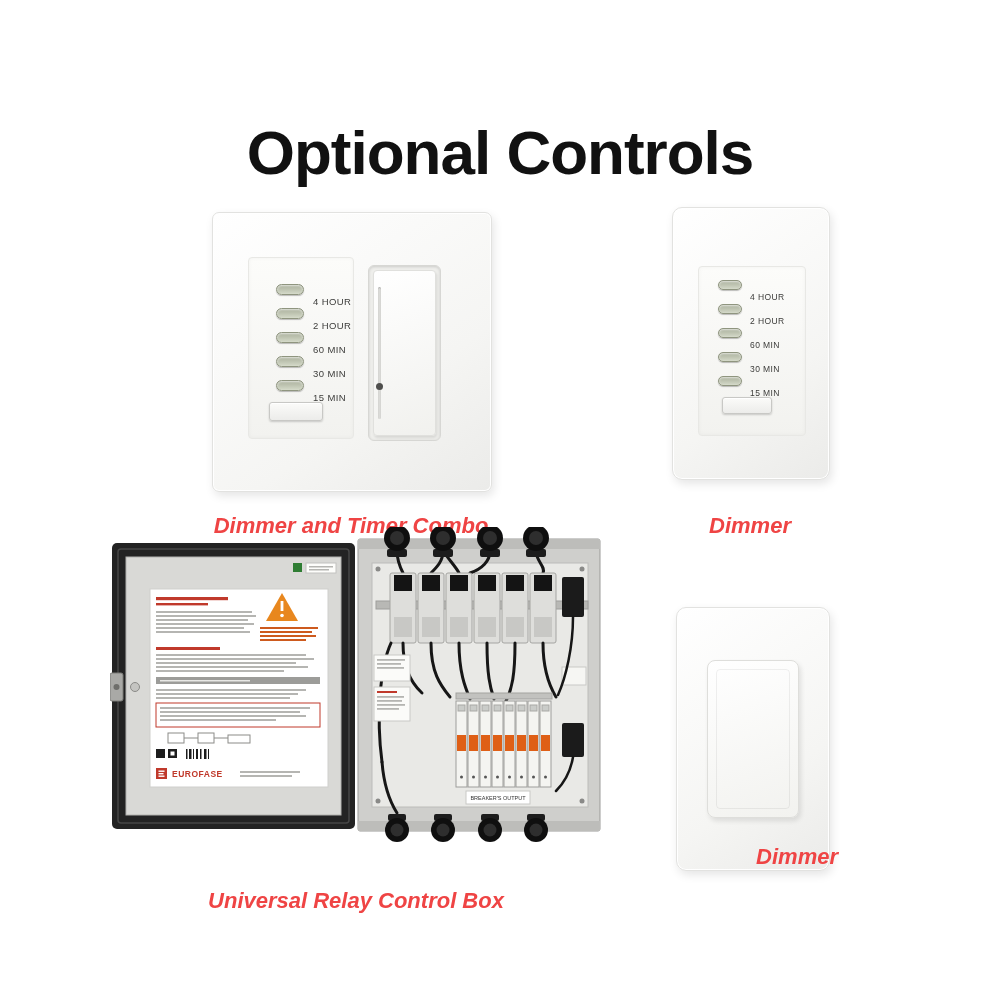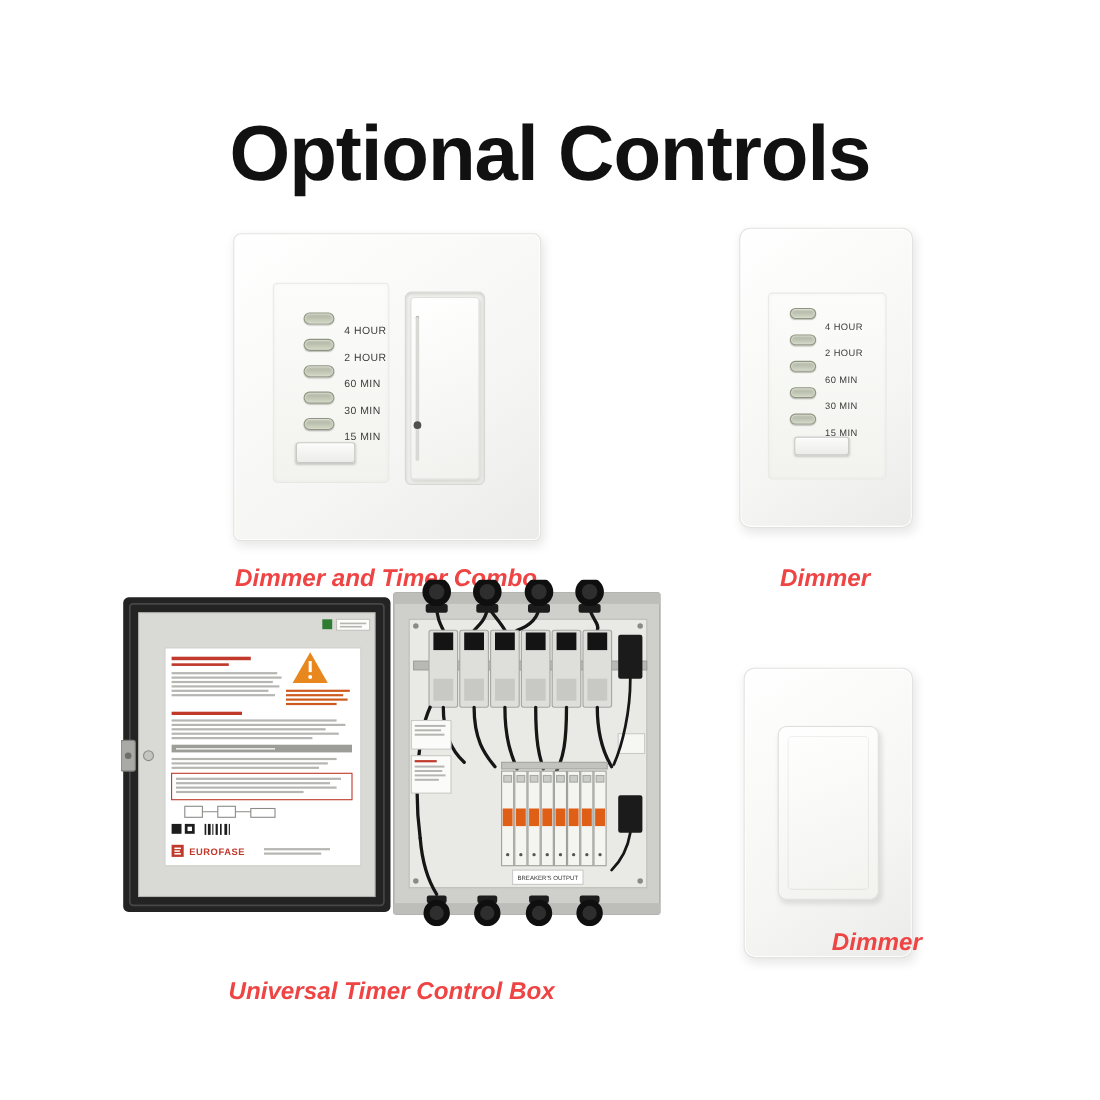--- a/index.html
+++ b/index.html
@@ -1,20 +1,20 @@
 <!DOCTYPE html>
 <html><head>
 <meta charset="utf-8">
 <style>
   html,body{margin:0;padding:0;background:#ffffff;}
   .page{position:relative;width:1000px;height:1000px;background:#ffffff;overflow:hidden;
         font-family:"Liberation Sans", sans-serif;}
 
-  .title{position:absolute;top:100px;left:0;width:100%;text-align:center;
-         font-size:71px;font-weight:800;color:#111;letter-spacing:-1px;}
+  .title{position:absolute;top:117px;left:0;width:100%;text-align:center;
+         font-size:62px;font-weight:800;color:#111;letter-spacing:-1px;}
 
   .caption{position:absolute;text-align:center;font-size:22px;font-weight:600;color:#ef4444;font-style:italic;}
 
   
   .plate{position:absolute;background:linear-gradient(145deg,#ffffff 0%,#f5f5f3 65%,#ebebe9 100%);
          border:1px solid #e2e2e0;border-radius:7px;
          box-shadow:2px 4px 10px rgba(0,0,0,0.10), inset 0 0 0 1px #ffffff;}
   .plate.rounded{border-radius:10px;}
 
   .timer-face{position:absolute;border:1px solid #e8e8e5;border-radius:4px;
@@ -409,20 +409,20 @@
           <rect x="371" y="287" width="18" height="7" rx="2" fill="#1c1c1c"></rect>
           <circle cx="380" cy="303" r="12" fill="#0f0f0f"></circle>
             <circle cx="380" cy="303" r="6.5" fill="#2e2e2e"></circle>
           <rect x="417" y="287" width="18" height="7" rx="2" fill="#1c1c1c"></rect>
           <circle cx="426" cy="303" r="12" fill="#0f0f0f"></circle>
             <circle cx="426" cy="303" r="6.5" fill="#2e2e2e"></circle>
         </g>
       </g>
     </svg>
   </div>
-  <div class="caption" style="left:115px;top:888px;width:482px;">Universal Timer Control Box</div>
+  <div class="caption" style="left:115px;top:888px;width:482px;">Universal Relay Control Box</div>
 
   <div class="plate rounded" style="left:676px;top:607px;width:152px;height:262px;">
     <div class="paddle-large" style="left:30px;top:52px;width:90px;height:156px;"></div>
   </div>
   <div class="caption" style="left:666px;top:844px;width:172px;text-align:right;">Dimmer</div>
 
 </div>
 
 </body></html>

